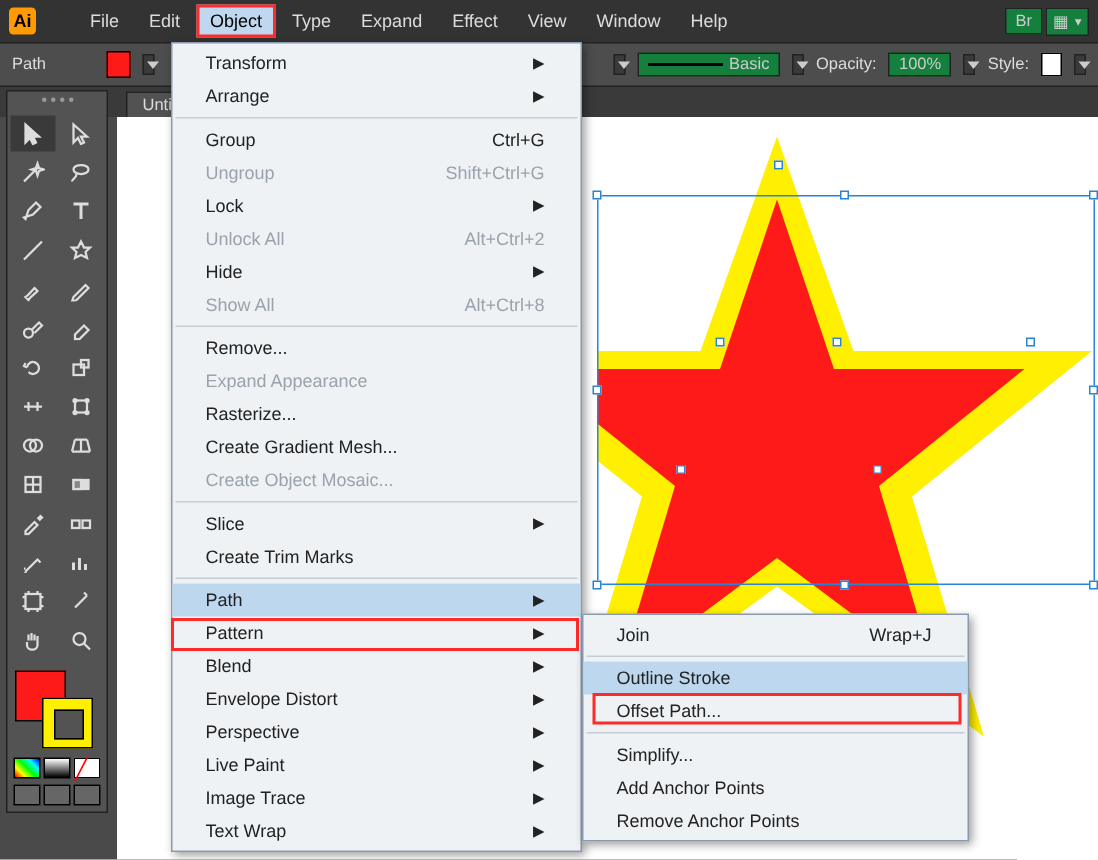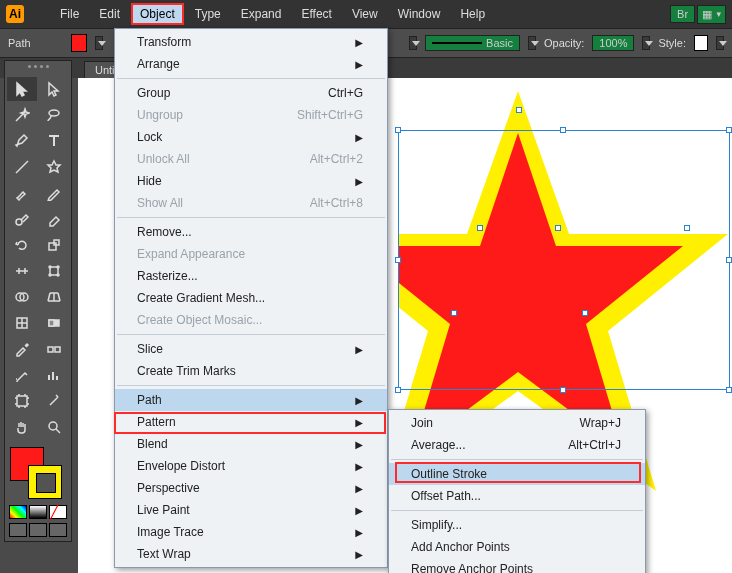--- a/index.html
+++ b/index.html
@@ -411,24 +411,20 @@
       <span class="arrow">▶</span>
     </div>
   </div>
 <div class="redbox" style="left:114px; top:412px; width:272px; height:22px;"></div>
 
 <div id="menu2" class="menu">
     <div class="row">
       <span>Join</span>
       <span>Wrap+J</span>
     </div>
-    <div class="row">
-      <span>Average...</span>
-      <span>Alt+Ctrl+J</span>
-    </div>
     <div class="sep"></div>
     <div class="row hl">
       <span>Outline Stroke</span>
     </div>
     <div class="row">
       <span>Offset Path...</span>
     </div>
     <div class="sep"></div>
     <div class="row">
       <span>Simplify...</span>

